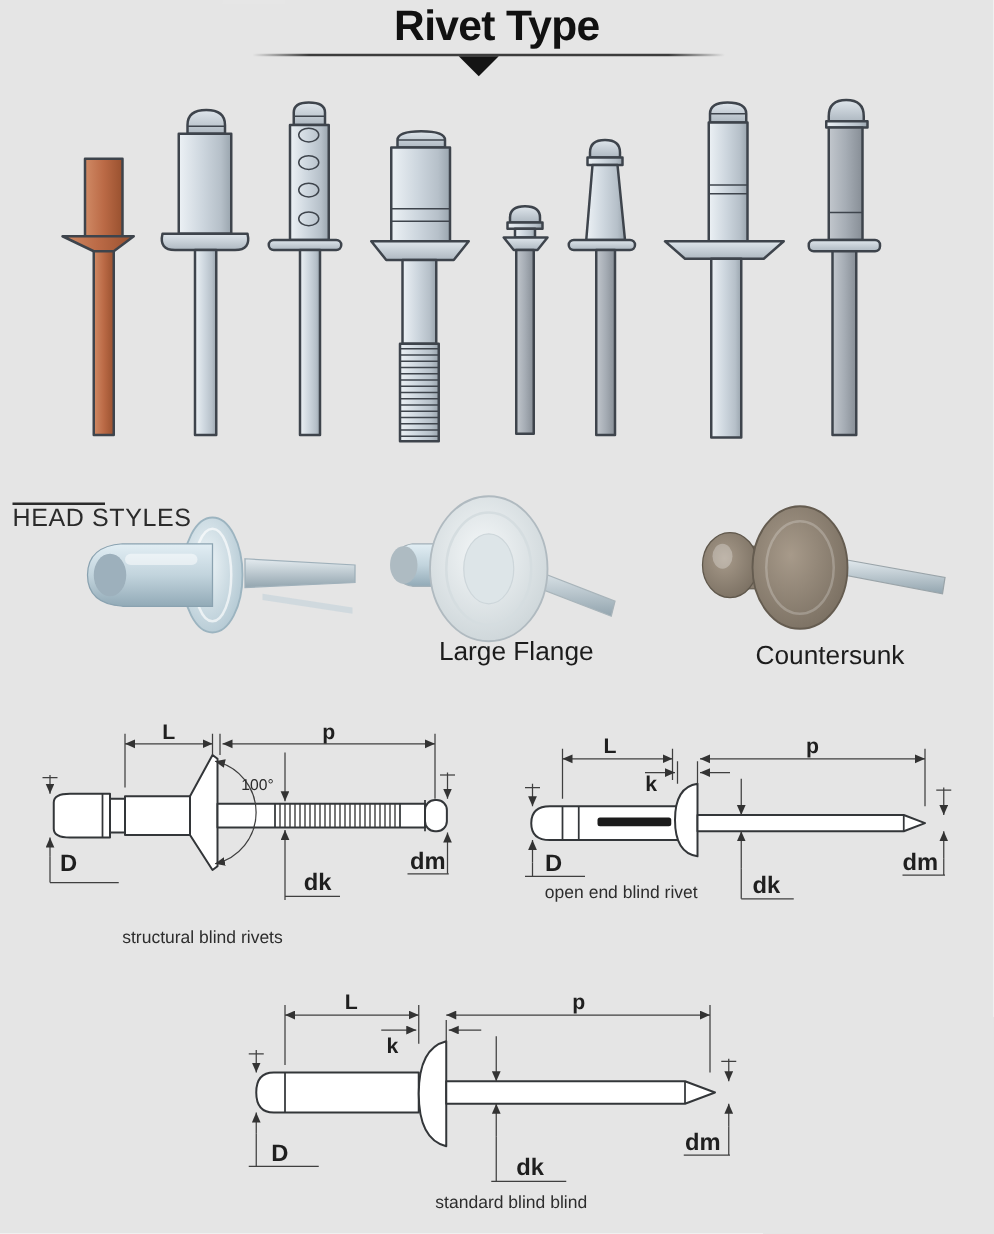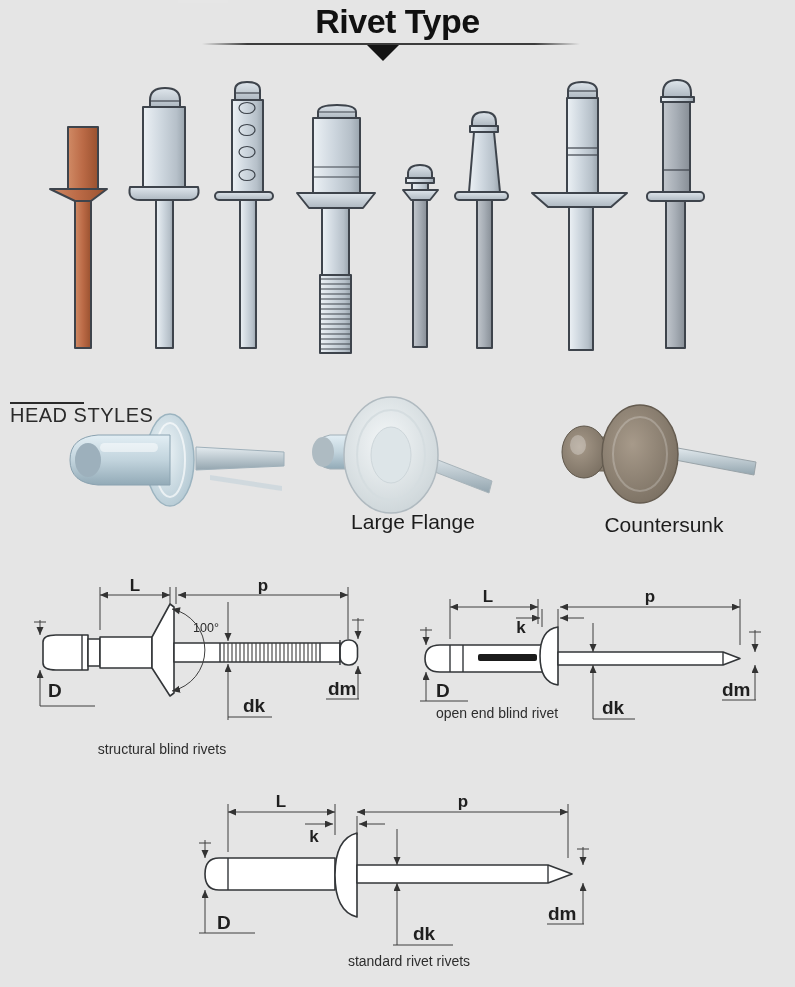--- a/index.html
+++ b/index.html
@@ -342,15 +342,15 @@
       <line class="dim" x1="398" y1="116" x2="398" y2="139"></line>
       <line class="dim" x1="362" y1="139" x2="399" y2="139"></line>
     </g>
     <text class="dimtext" x="96" y="22" text-anchor="middle">L</text>
     <text class="dimtext" x="129" y="57" text-anchor="middle">k</text>
     <text class="dimtext" x="278" y="22" text-anchor="middle">p</text>
     <text class="dimbig" x="32" y="144">D</text>
     <text class="dimbig" x="228" y="155">dk</text>
     <text class="dimbig" x="363" y="135">dm</text>
   </svg>
-  <div class="caption" style="left:284px;top:953px">standard rivet rivets</div>
+  <div class="caption" style="left:284px;top:953px">standard blind blind</div>
 
 </div>
 
 </body></html>

